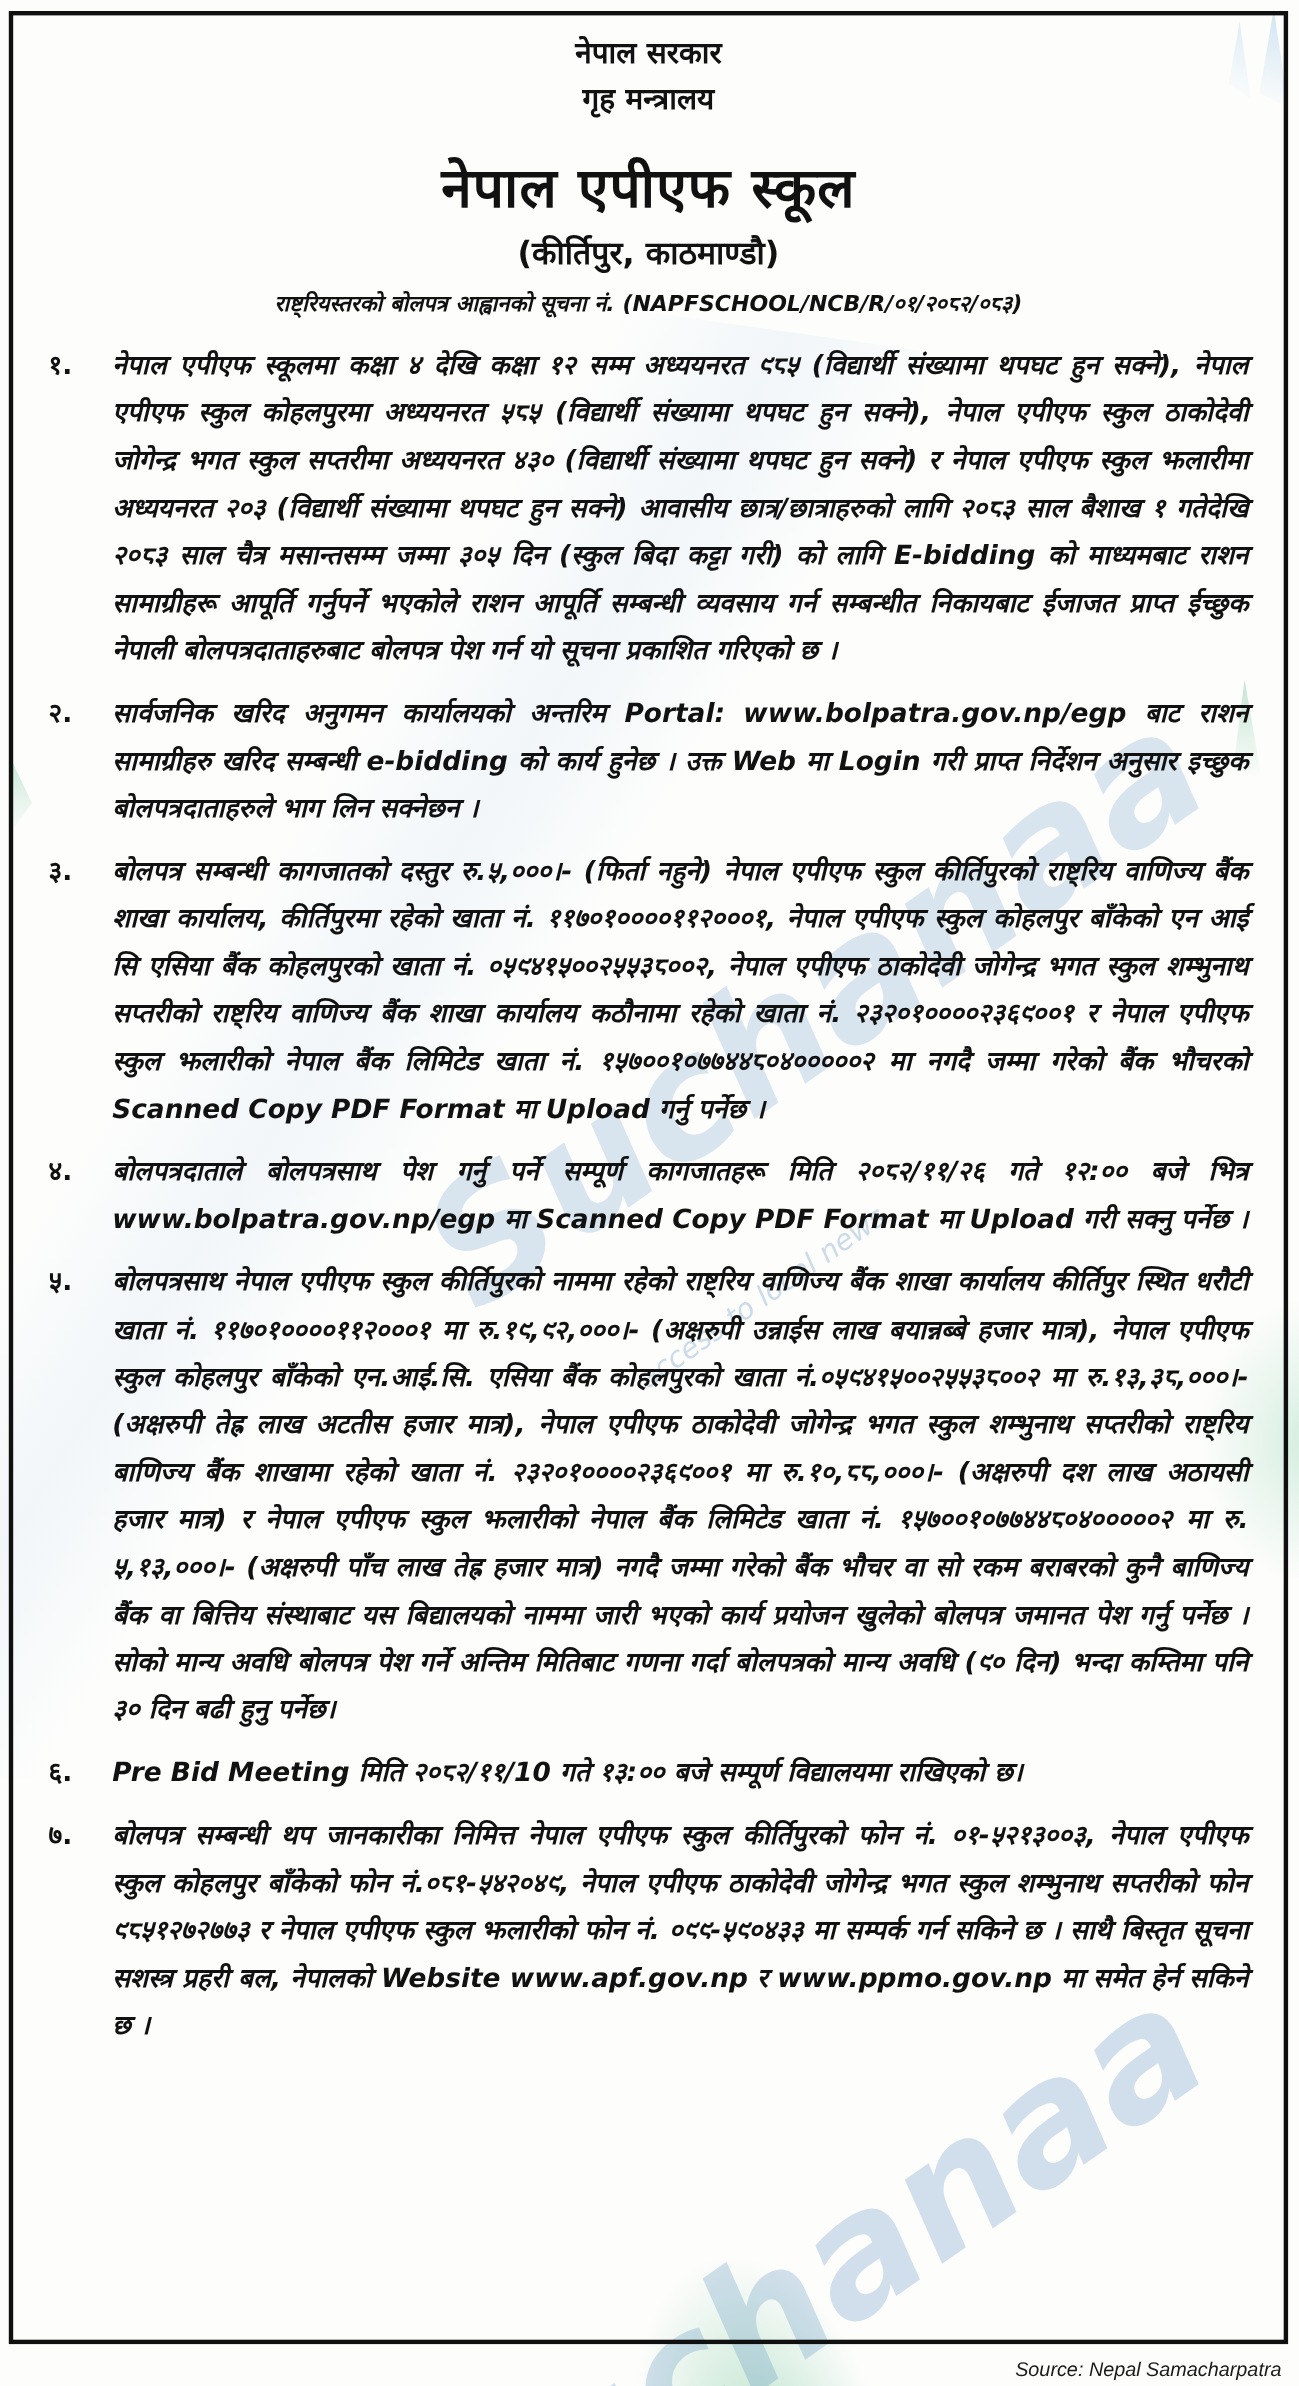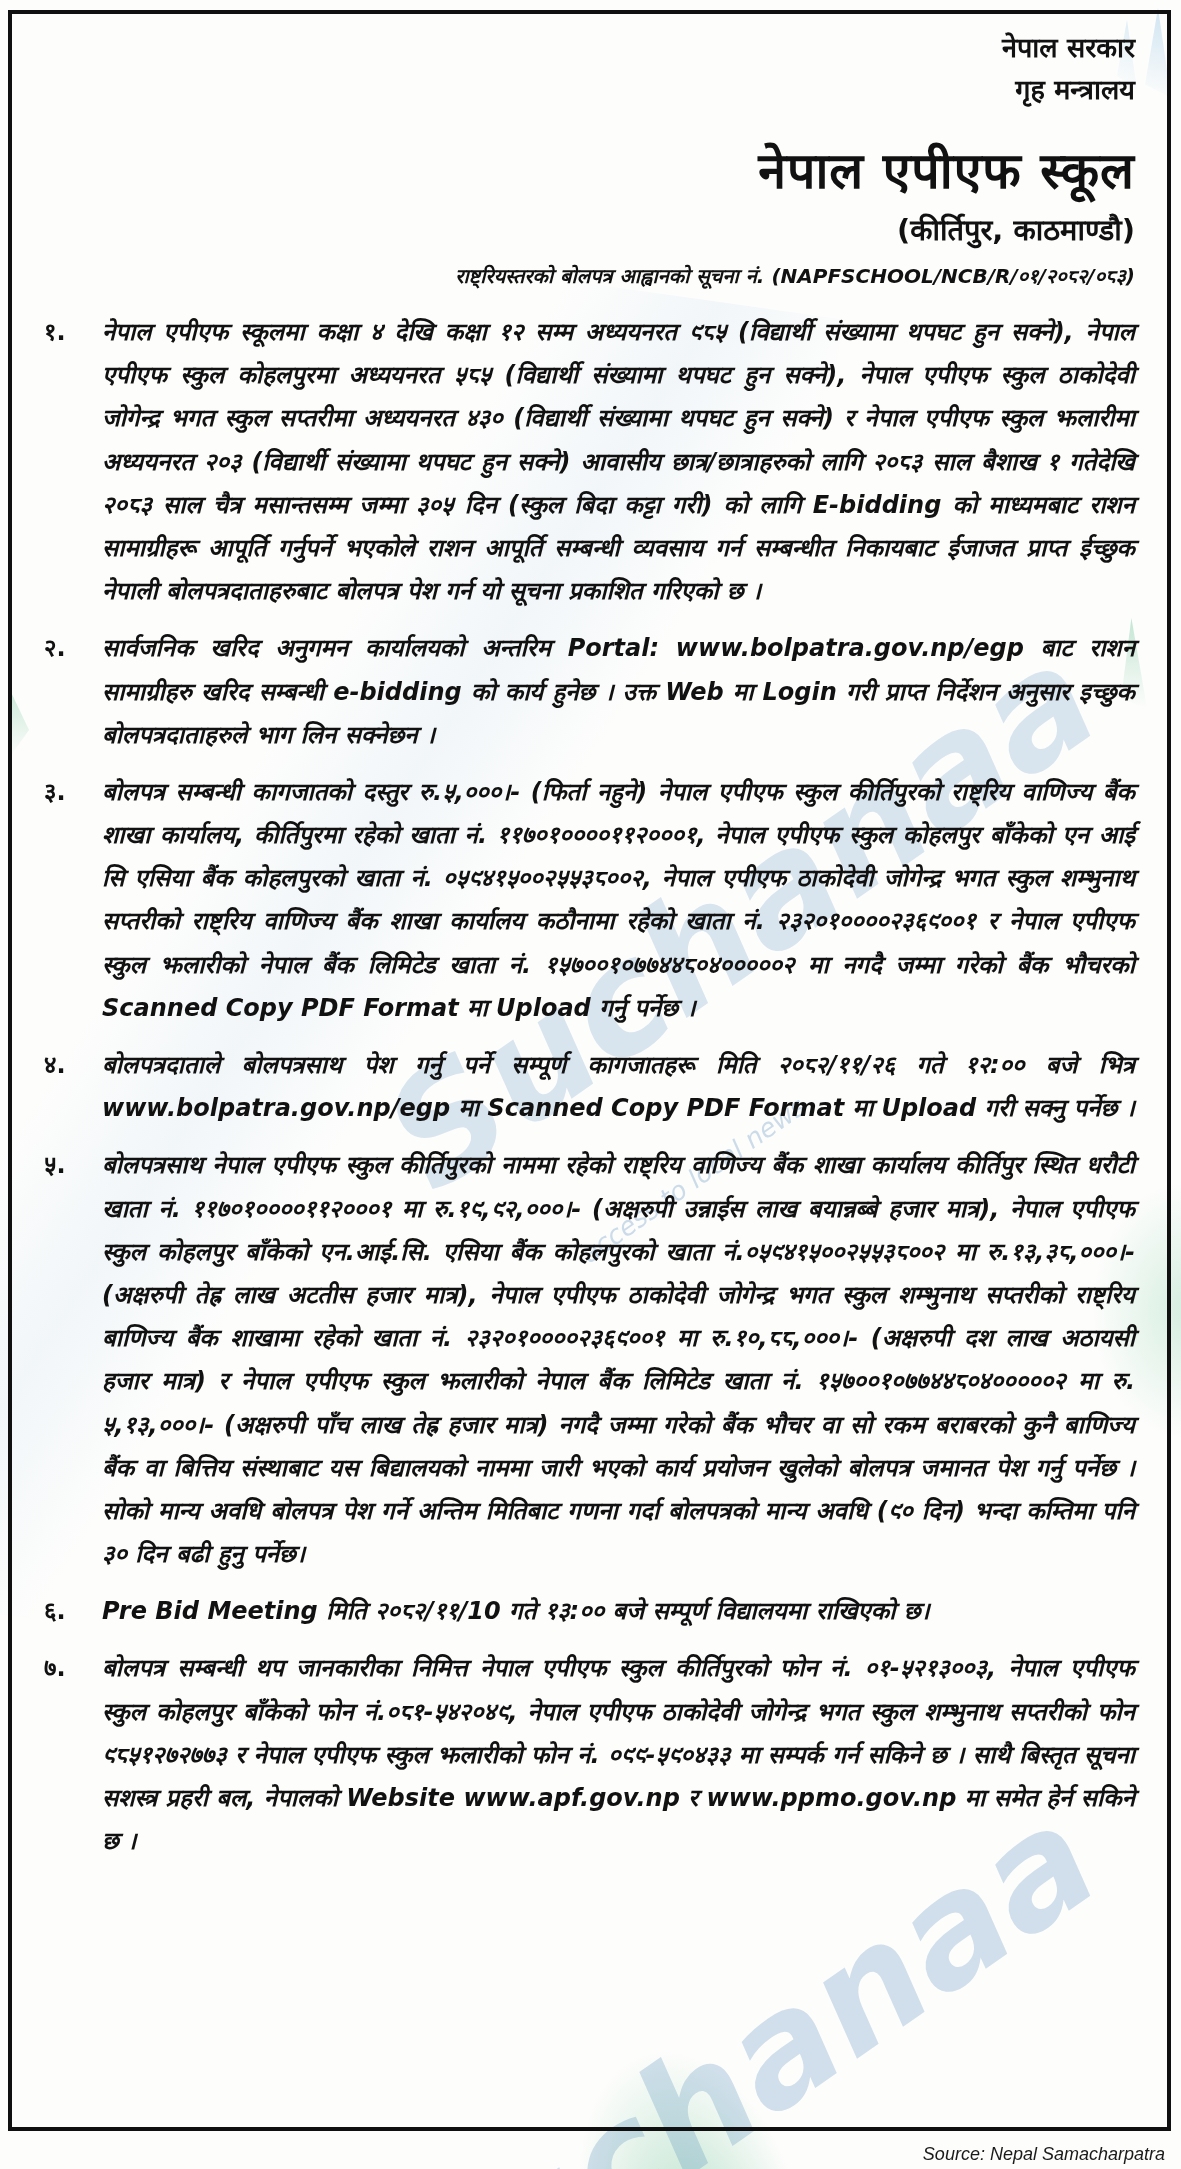--- a/index.html
+++ b/index.html
@@ -57,21 +57,21 @@
   .frame {
     position:absolute; z-index:1;
     left:8px; top:10px; right:10px; bottom:38px;
     border:4px solid #101010;
   }
   .content {
     position:absolute; z-index:2;
     left:14px; top:16px; right:16px;
     padding:8px 30px 0 30px;
   }
-  .hdr { text-align:right; font-weight:700; }
+  .hdr { text-align:center; font-weight:700; }
   .hdr-gov      { font-size:27px; margin-top:4px; }
   .hdr-ministry { font-size:27px; margin-top:5px; }
   .hdr-school   { font-size:50px; margin-top:28px; letter-spacing:1px; }
   .hdr-loc      { font-size:29px; margin-top:6px; }
   .hdr-notice   { font-size:20px; margin-top:14px;font-style:italic; }
   .hdr-publish  { font-size:28px; margin-top:10px; }
 
   .items { margin-top:22px; }
   .item {
     display:grid;

